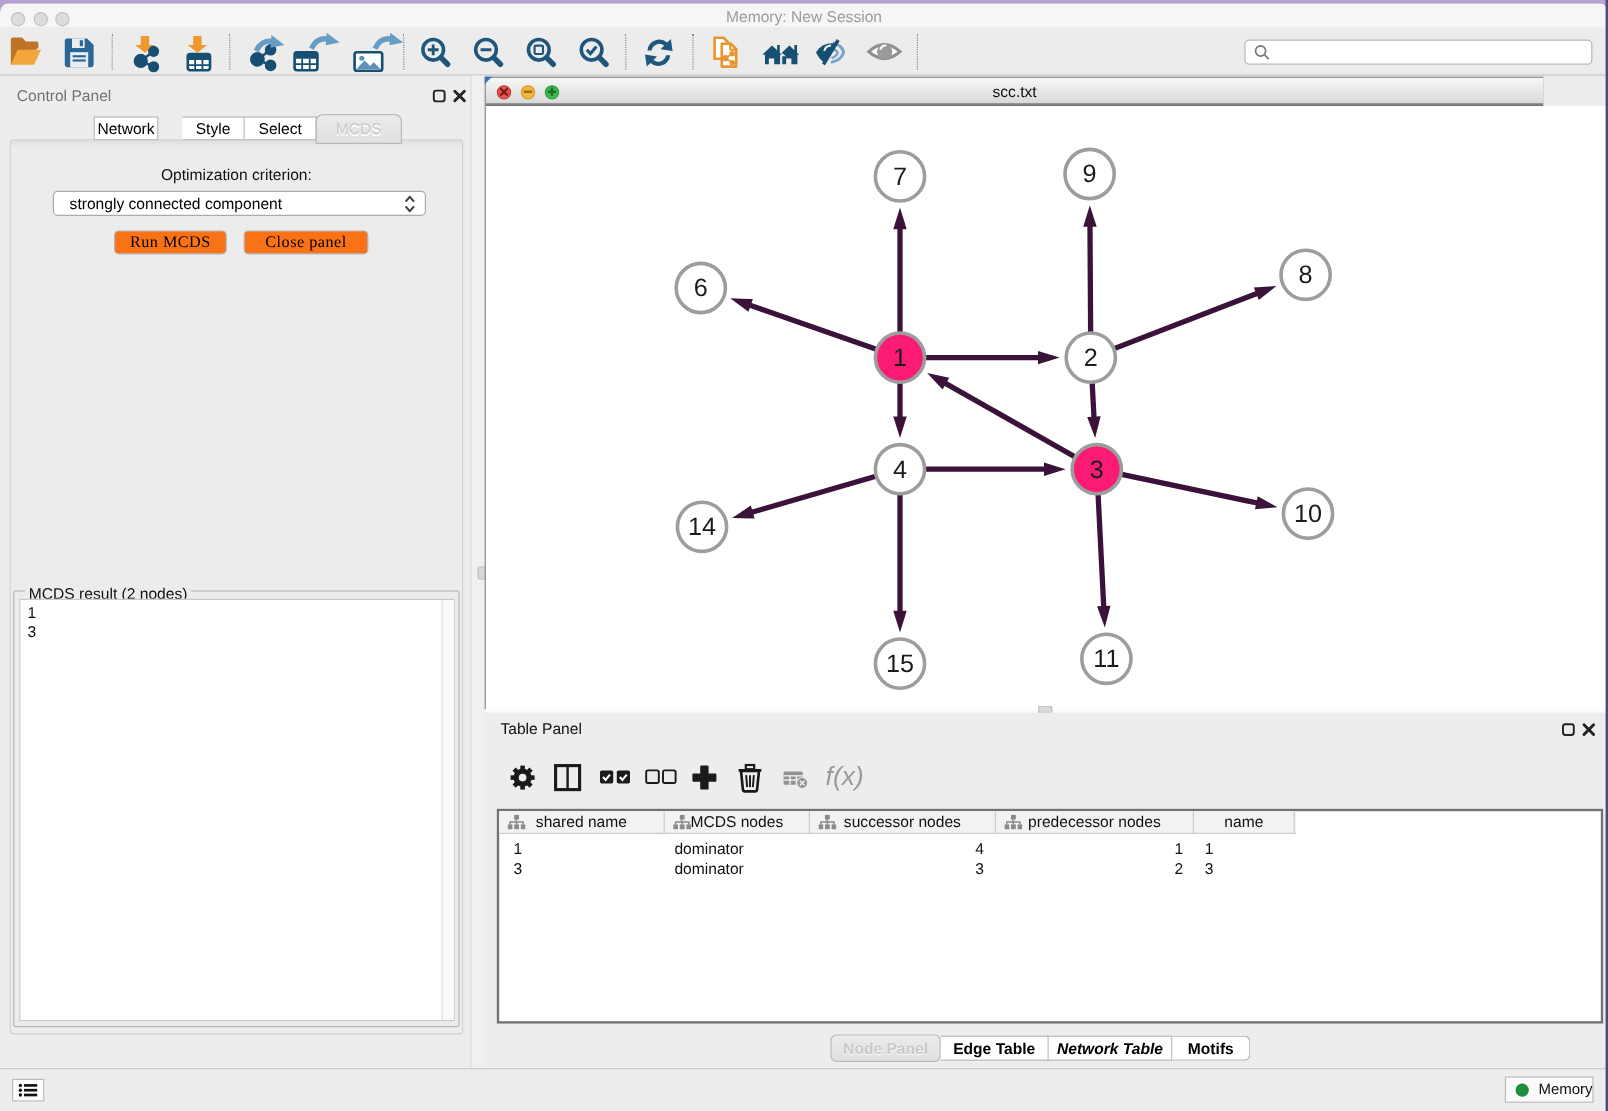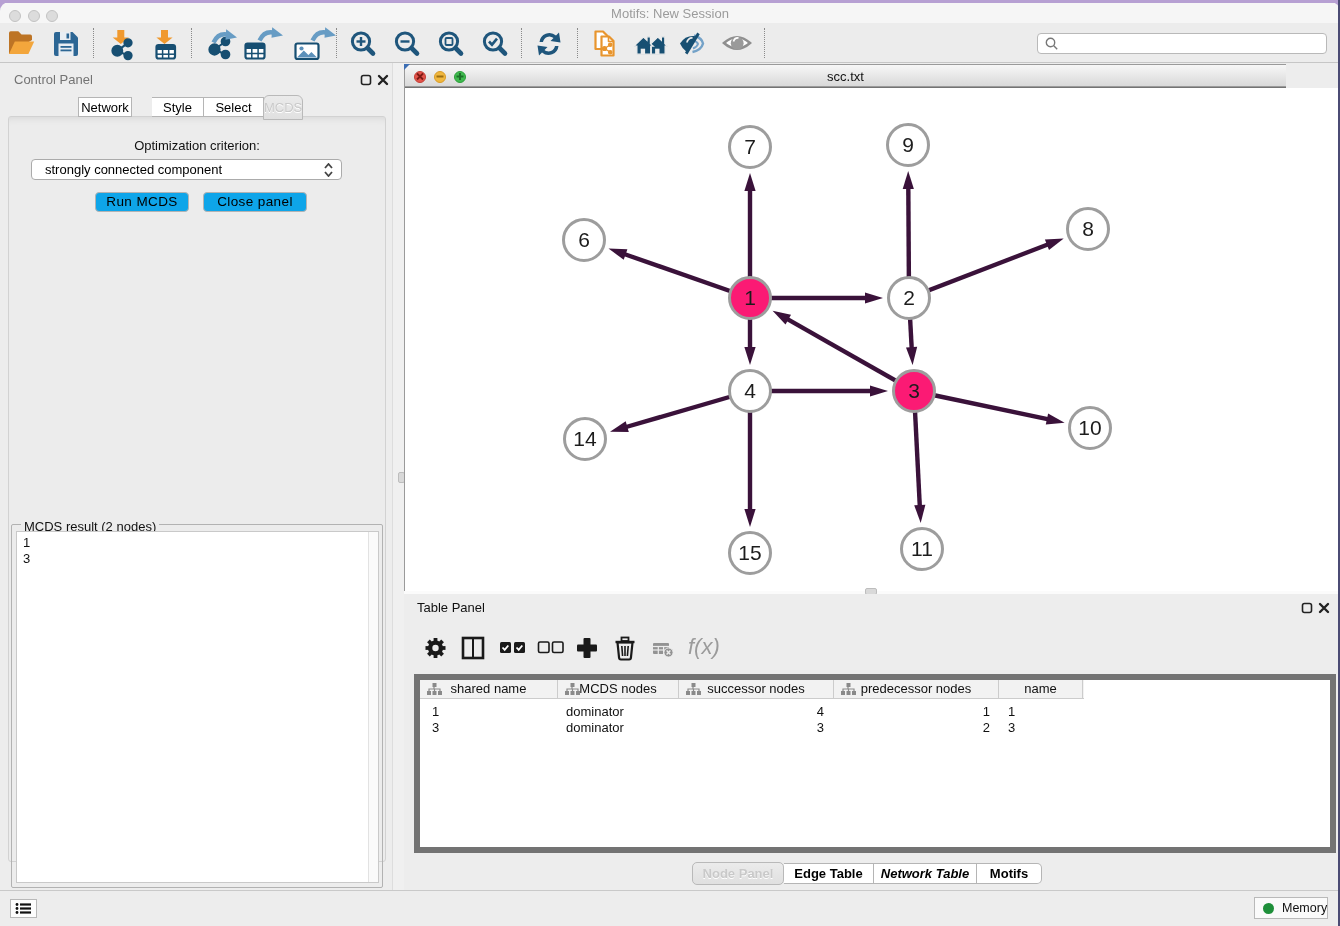--- a/index.html
+++ b/index.html
@@ -11,25 +11,25 @@
 #ttext { left:0; top:6px; width:1340px; text-align:center; font-size:13px; color:#9b9b9b; }
 #toolbar { left:0; top:23px; width:1340px; height:40px; background:#ececec; border-bottom:1px solid #c6c6c6; }
 .sep { position:absolute; top:5px; height:30px; width:0; border-left:1px dotted #8a8a8a; }
 #search { left:1037px; top:10px; width:290px; height:21px; background:#fff; border:1px solid #b9b9b9; border-radius:4px; }
 #ctltitle { left:14px; top:72px; font-size:13px; color:#737373; }
 #tabs { left:78px; top:97px; height:20px; }
 .tab { position:absolute; top:0; height:20px; background:#fff; border:1px solid #b5b5b5; border-left:none; font-size:13px; text-align:center; color:#000; line-height:19px; }
 #tabN { left:0px; width:54px; border-left:1px solid #b5b5b5; }
 #tabS { left:74px; width:52px; }
 #tabE { left:126px; width:60px; }
-#tabM { left:185px; top:-2px; width:40px; height:25px; background:linear-gradient(#ebebeb,#e0e0e0); border:1px solid #b9b9b9; border-radius:6px 6px 0 0; color:#c9c9c9; text-shadow:0 1px 0 #fff; line-height:23px; }
+#tabM { left:185px; top:-2px; width:72px; height:25px; background:linear-gradient(#ebebeb,#e0e0e0); border:1px solid #b9b9b9; border-radius:6px 6px 0 0; color:#c9c9c9; text-shadow:0 1px 0 #fff; line-height:23px; }
 #ctlpanel { left:8px; top:116px; width:378px; height:746px; background:#ececec; border:1px solid #d2d2d2; border-radius:3px; box-shadow:inset 0 8px 8px -8px rgba(0,0,0,0.12); }
 #dropdown { left:36px; top:43px; width:311px; height:21px; background:#fff; border:1px solid #ababab; border-radius:4px; font-size:13px; line-height:19px; padding-left:13px; color:#000; }
 #ddarrow { right:8px; top:3px; width:9px; height:14px; }
-.btn { position:absolute; top:76px; height:20px; background:#0ea5e9; border:1px solid #b3b3b3; border-radius:4px; font-size:13.5px; letter-spacing:0.4px; text-align:center; line-height:18px; color:#000; }
+.btn { position:absolute; top:76px; height:20px; background:#f97316; border:1px solid #b3b3b3; border-radius:4px; font-size:13.5px; letter-spacing:0.4px; text-align:center; line-height:18px; color:#000;font-family:Liberation Serif, serif; }
 #runbtn { left:87px; width:94px; }
 #closebtn { left:195px; width:104px; }
 #fieldset { left:3px; top:384px; width:372px; height:364px; border:1px solid #b2b2b2; border-radius:2px; }
 #fslegend { position:absolute; left:9px; top:-6px; background:#ececec; padding:0 3px; font-size:13px; color:#111; }
 #fsinner { position:absolute; left:4px; top:6px; width:363px; height:352px; background:#fff; border:1px solid #c9c9c9; }
 #fstext { position:absolute; left:6px; top:3px; font-size:13px; color:#111; line-height:16px; }
 #fsscroll { position:absolute; right:0px; top:0px; width:10px; height:350px; background:#fafafa; border-left:1px solid #e2e2e2; }
 
 #vsplit { left:392px; top:63px; width:12px; height:827px; background:#f0f0f0; border-left:1px solid #dddddd; }
 #vgrip { left:398px; top:472px; width:7px; height:11px; background:#d9d9d9; border:1px solid #bdbdbd; border-radius:2px; }
@@ -38,21 +38,21 @@
 #nettitle { position:absolute; left:0; top:0; width:100%; height:22px; background:linear-gradient(#f7f7f7,#d9d9d9); border-bottom:1px solid #9a9a9a; }
 #netname { position:absolute; left:0; top:4px; width:100%; text-align:center; font-size:13px; color:#111; }
 .fl { position:absolute; top:5.5px; width:12px; height:12px; border-radius:50%; }
 #corner { left:404px; top:64px; width:0; height:0; border-top:6px solid #3c6eb4; border-right:6px solid transparent; }
 #netcanvas { position:absolute; left:0px; top:23px; width:933px; height:503px; background:#fff; will-change:transform; }
 
 #hsplit { left:404px; top:591px; width:936px; height:3px; background:#fbfbfb; }
 #hgrip { left:865px; top:588px; width:12px; height:7px; background:#d9d9d9; border:1px solid #bdbdbd; border-radius:2px; }
 #tablepanel { left:404px; top:594px; width:936px; height:296px; background:#ededed; }
 #tptitle { position:absolute; left:13px; top:6px; font-size:13px; color:#111; }
-#tgrid { position:absolute; left:10px; top:80px; width:922px; height:179px; background:#fff; border:6px solid #737373; }
+#tgrid { position:absolute; left:10px; top:80px; width:922px; height:179px; background:#fff; border:2px solid #737373; }
 #thead { position:absolute; left:0; top:0; width:664px; height:19px; background:#f2f2f2; border-bottom:1px solid #cccccc; }
 .th { position:absolute; top:0; height:19px; border-right:1px solid #cccccc; font-size:13px; text-align:center; line-height:18px; color:#111; }
 .thicon { position:absolute; left:7px; top:3px; }
 .cell { position:absolute; font-size:13px; color:#111; }
 
 #btabs { left:692px; top:863px; height:21px; }
 .btab { position:absolute; top:0; height:21px; background:#fff; border:1px solid #b5b5b5; border-left:none; font-size:13px; font-weight:bold; text-align:center; line-height:20px; color:#000; }
 #btab1 { left:0; top:-1px; width:92px; height:23px; background:linear-gradient(#ebebeb,#e0e0e0); border:1px solid #b9b9b9; border-radius:5px; color:#c9c9c9; text-shadow:0 1px 0 #fff; line-height:22px; }
 #btab2 { left:92px; width:90px; }
 #btab3 { left:182px; width:103px;font-style:italic; }
@@ -66,21 +66,21 @@
 svg text { font-family:"Liberation Sans", sans-serif; }
 </style></head>
 <body>
 <div class="abs" style="left:0;top:2px;width:12px;height:12px;background:#b7a0d3"></div>
 <div class="abs" style="left:1328px;top:2px;width:12px;height:12px;background:#b7a0d3"></div>
 <div class="abs" id="titlebar">
   <div class="tl" style="left:9px"></div>
   <div class="tl" style="left:27.5px"></div>
   <div class="tl" style="left:46px"></div>
 </div>
-<div class="abs" id="ttext">Motifs: New Session</div>
+<div class="abs" id="ttext">Memory: New Session</div>
 <div class="abs" id="purple"></div>
 <div class="abs" style="left:0;top:921px;width:5px;height:5px;background:#55557d"></div>
 <div class="abs" style="left:0;top:918px;width:10px;height:8px;background:#ededed;border-bottom-left-radius:7px"></div>
 <div class="abs" style="left:1333px;top:921px;width:7px;height:5px;background:#55557d"></div>
 <div class="abs" style="left:1330px;top:918px;width:10px;height:8px;background:#ededed;border-bottom-right-radius:7px"></div>
 <div class="abs" id="toolbar">
   <div class="sep" style="left:93px"></div>
   <div class="sep" style="left:191px"></div>
   <div class="sep" style="left:336px"></div>
   <div class="sep" style="left:521px"></div>
@@ -232,29 +232,29 @@
     <path d="M19 2 L27 10 M27 2 L19 10" stroke="#222" stroke-width="2.4" stroke-linecap="round"></path>
   </svg>
 <div class="abs" id="ctlpanel"></div>
 <div class="abs" id="tabs">
   <div class="tab" id="tabN">Network</div>
   <div class="tab" id="tabS">Style</div>
   <div class="tab" id="tabE">Select</div>
   <div class="tab" id="tabM">MCDS</div>
 </div>
 <div class="abs" style="left:8px;top:138px;width:378px;text-align:center;font-size:13px;color:#111">Optimization criterion:</div>
-<div class="abs" id="dropdown" style="left:31px;top:159px;position:absolute">strongly connected component
+<div class="abs" id="dropdown" style="left:44px;top:159px;position:absolute">strongly connected component
   <svg id="ddarrow" style="position:absolute" viewBox="0 0 9 14">
       <path d="M1 5 L4.5 1 L8 5" fill="none" stroke="#444" stroke-width="1.8"></path>
       <path d="M1 9 L4.5 13 L8 9" fill="none" stroke="#444" stroke-width="1.8"></path>
     </svg>
 </div>
 <div class="btn" id="runbtn" style="left:95px;top:192px">Run MCDS</div>
 <div class="btn" id="closebtn" style="left:203px;top:192px">Close panel</div>
-<div class="abs" id="fieldset" style="left:11px;top:524px">
+<div class="abs" id="fieldset" style="left:11px;top:492px">
   <div id="fslegend">MCDS result (2 nodes)</div>
   <div id="fsinner">
     <div id="fstext">1<br>3</div>
     <div id="fsscroll"></div>
   </div>
 </div>
 <div class="abs" id="vsplit"></div>
 <div class="abs" id="vgrip"></div>
 
 <div class="abs" id="netframe">

